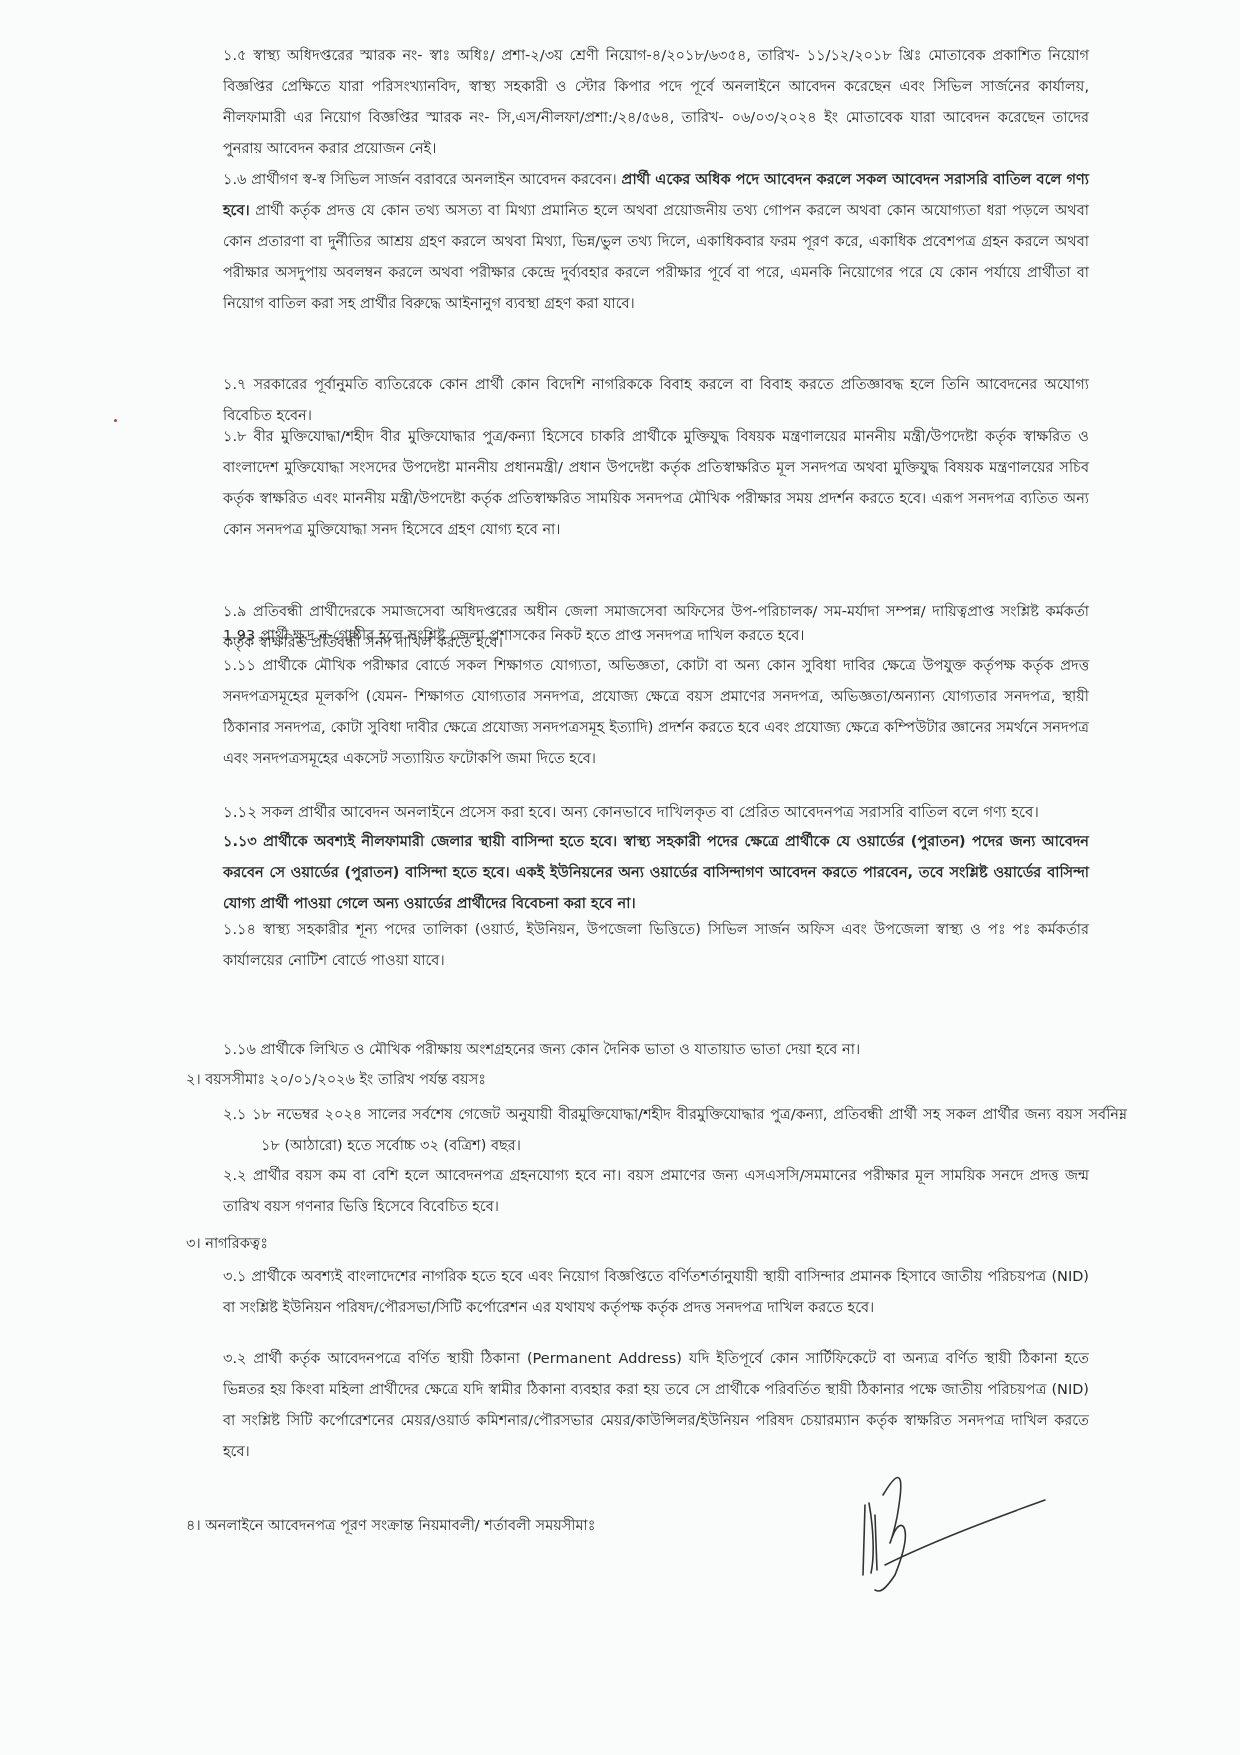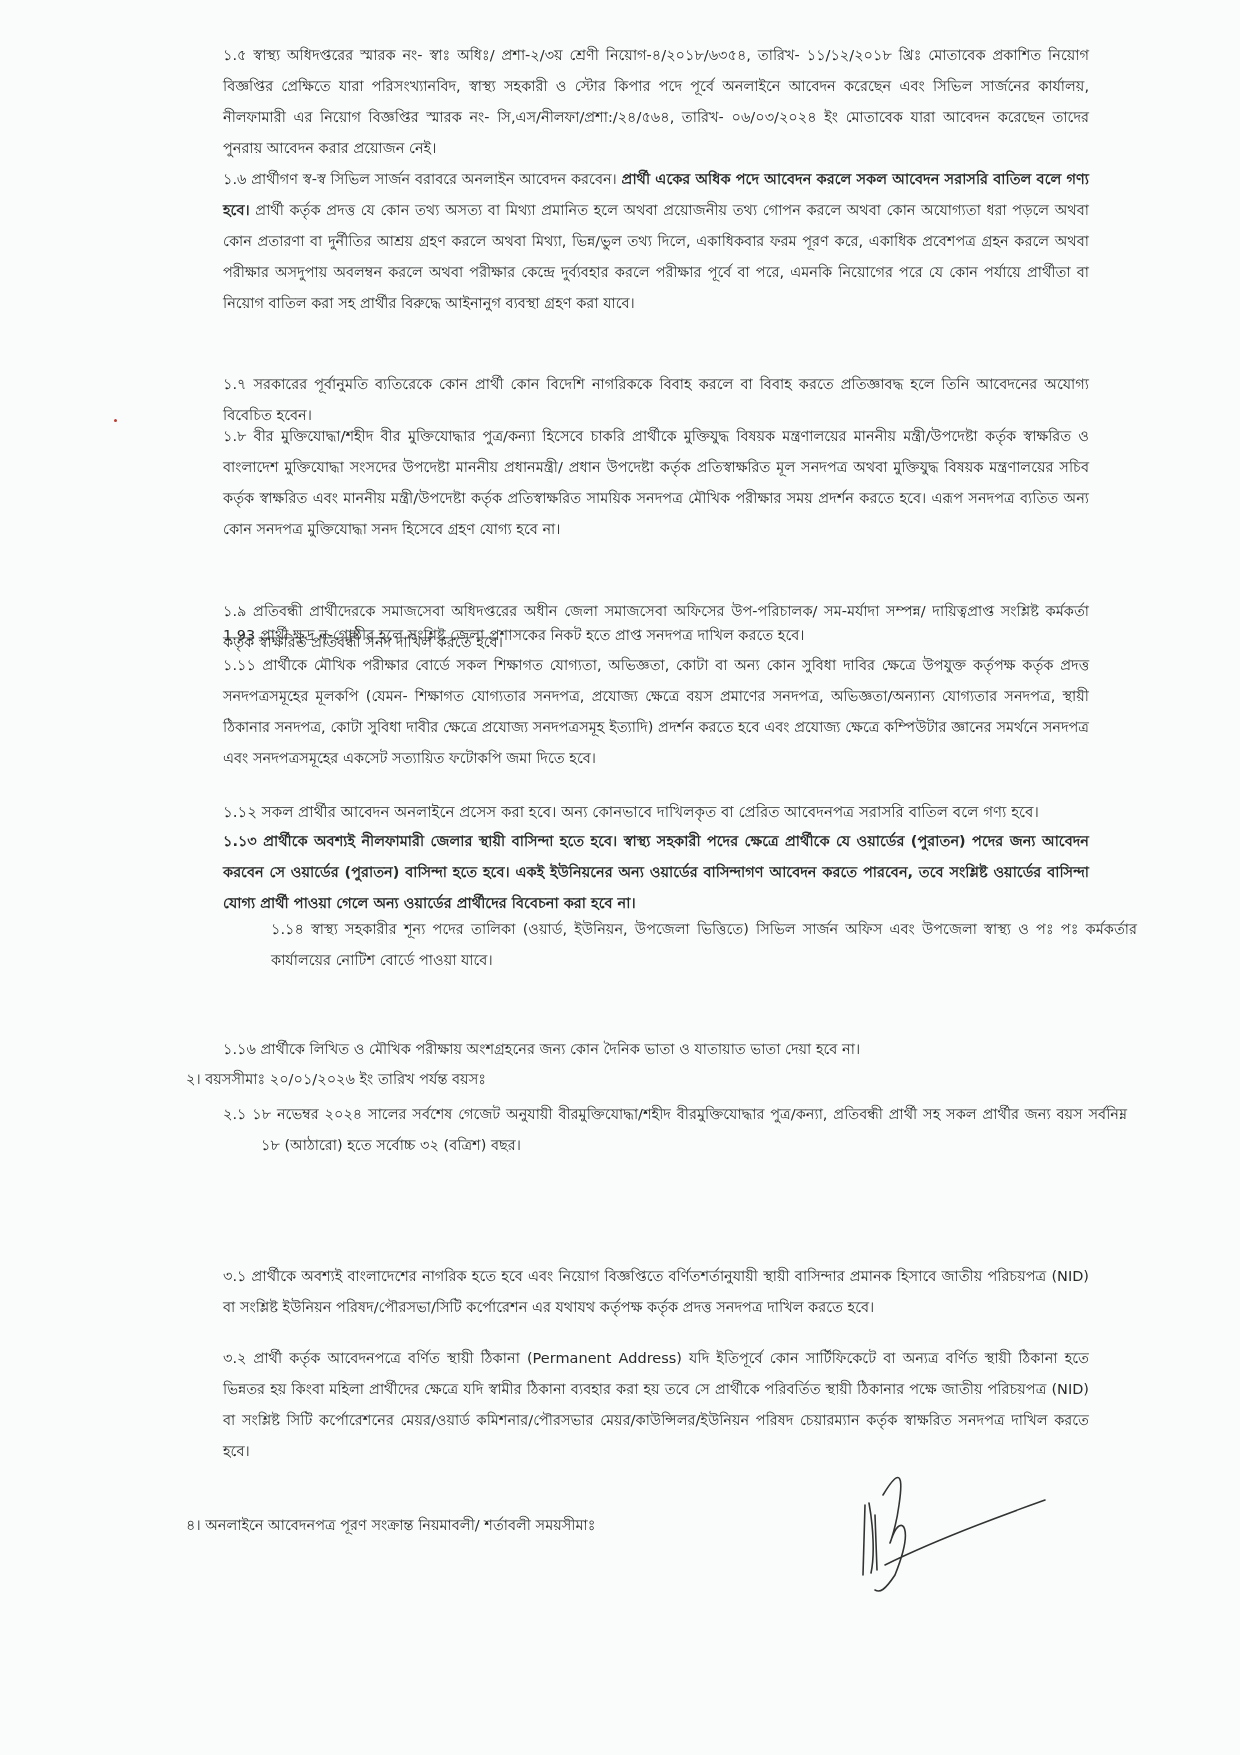--- a/index.html
+++ b/index.html
@@ -30,30 +30,32 @@
   <p class="p sub" style="top:596px;">১.৯  প্রতিবন্ধী প্রার্থীদেরকে সমাজসেবা অধিদপ্তরের অধীন জেলা সমাজসেবা অফিসের উপ-পরিচালক/ সম-মর্যাদা সম্পন্ন/ দায়িত্বপ্রাপ্ত সংশ্লিষ্ট কর্মকর্তা কর্তৃক স্বাক্ষরিত প্রতিবন্ধী সনদ দাখিল করতে হবে।</p>
 
   <p class="p sub" style="top:620px;">1.93 প্রার্থী ক্ষুদ্র নৃ-গোষ্ঠীর হলে সংশ্লিষ্ট জেলা প্রশাসকের নিকট হতে প্রাপ্ত সনদপত্র দাখিল করতে হবে।</p>
 
   <p class="p sub" style="top:650px;">১.১১ প্রার্থীকে মৌখিক পরীক্ষার বোর্ডে সকল শিক্ষাগত যোগ্যতা, অভিজ্ঞতা, কোটা বা অন্য কোন সুবিধা দাবির ক্ষেত্রে উপযুক্ত কর্তৃপক্ষ কর্তৃক প্রদত্ত সনদপত্রসমূহের মূলকপি (যেমন- শিক্ষাগত যোগ্যতার সনদপত্র, প্রযোজ্য ক্ষেত্রে বয়স প্রমাণের সনদপত্র, অভিজ্ঞতা/অন্যান্য যোগ্যতার সনদপত্র, স্থায়ী ঠিকানার সনদপত্র, কোটা সুবিধা দাবীর ক্ষেত্রে প্রযোজ্য সনদপত্রসমূহ ইত্যাদি) প্রদর্শন করতে হবে এবং প্রযোজ্য ক্ষেত্রে কম্পিউটার জ্ঞানের সমর্থনে সনদপত্র এবং সনদপত্রসমূহের একসেট সত্যায়িত ফটোকপি জমা দিতে হবে।</p>
 
   <p class="p sub" style="top:797px;font-size:15px;">১.১২ সকল প্রার্থীর আবেদন অনলাইনে প্রসেস করা হবে। অন্য কোনভাবে দাখিলকৃত বা প্রেরিত আবেদনপত্র সরাসরি বাতিল বলে গণ্য হবে।</p>
 
   <p class="p sub bold" style="top:826px;">১.১৩ প্রার্থীকে অবশ্যই নীলফামারী জেলার স্থায়ী বাসিন্দা হতে হবে। স্বাস্থ্য সহকারী পদের ক্ষেত্রে প্রার্থীকে যে ওয়ার্ডের (পুরাতন) পদের জন্য আবেদন করবেন সে ওয়ার্ডের (পুরাতন) বাসিন্দা হতে হবে। একই ইউনিয়নের অন্য ওয়ার্ডের বাসিন্দাগণ আবেদন করতে পারবেন, তবে সংশ্লিষ্ট ওয়ার্ডের বাসিন্দা যোগ্য প্রার্থী পাওয়া গেলে অন্য ওয়ার্ডের প্রার্থীদের বিবেচনা করা হবে না।</p>
 
-  <p class="p sub" style="top:914px;margin-left:48px;">১.১৪ স্বাস্থ্য সহকারীর শূন্য পদের তালিকা (ওয়ার্ড, ইউনিয়ন, উপজেলা ভিত্তিতে) সিভিল সার্জন অফিস এবং উপজেলা স্বাস্থ্য ও পঃ পঃ কর্মকর্তার কার্যালয়ের নোটিশ বোর্ডে পাওয়া যাবে।</p>
+  <p class="p sub" style="top:914px;">১.১৪ স্বাস্থ্য সহকারীর শূন্য পদের তালিকা (ওয়ার্ড, ইউনিয়ন, উপজেলা ভিত্তিতে) সিভিল সার্জন অফিস এবং উপজেলা স্বাস্থ্য ও পঃ পঃ কর্মকর্তার কার্যালয়ের নোটিশ বোর্ডে পাওয়া যাবে।</p>
 
 
   <p class="p sub" style="top:1034px;">১.১৬ প্রার্থীকে লিখিত ও মৌখিক পরীক্ষায় অংশগ্রহনের জন্য কোন দৈনিক ভাতা ও যাতায়াত ভাতা দেয়া হবে না।</p>
 
   <p class="p" style="left:186px;width:900px;top:1064px;">২। বয়সসীমাঃ ২০/০১/২০২৬ ইং তারিখ পর্যন্ত বয়সঃ</p>
 
   <p class="p sub2 indent2" style="top:1099px;">২.১ ১৮ নভেম্বর ২০২৪ সালের সর্বশেষ গেজেট অনুযায়ী বীরমুক্তিযোদ্ধা/শহীদ বীরমুক্তিযোদ্ধার পুত্র/কন্যা, প্রতিবন্ধী প্রার্থী সহ সকল প্রার্থীর জন্য বয়স সর্বনিম্ন ১৮ (আঠারো) হতে সর্বোচ্চ ৩২ (বত্রিশ) বছর।</p>
 
+  <p class="p sub2" style="top:1160px;">২.২ প্রার্থীর বয়স কম বা বেশি হলে আবেদনপত্র গ্রহনযোগ্য হবে না। বয়স প্রমাণের জন্য এসএসসি/সমমানের পরীক্ষার মূল সাময়িক সনদে প্রদত্ত জন্ম তারিখ বয়স গণনার ভিত্তি হিসেবে বিবেচিত হবে।</p>
 
+  <p class="p" style="left:186px;width:900px;top:1228px;">৩। নাগরিকত্বঃ</p>
 
   <p class="p sub" style="top:1261px;">৩.১  প্রার্থীকে অবশ্যই বাংলাদেশের নাগরিক হতে হবে এবং নিয়োগ বিজ্ঞপ্তিতে বর্ণিতশর্তানুযায়ী স্থায়ী বাসিন্দার প্রমানক হিসাবে জাতীয় পরিচয়পত্র (NID) বা সংশ্লিষ্ট ইউনিয়ন পরিষদ/পৌরসভা/সিটি কর্পোরেশন এর যথাযথ কর্তৃপক্ষ কর্তৃক প্রদত্ত সনদপত্র দাখিল করতে হবে।</p>
 
   <p class="p sub" style="top:1343px;">৩.২  প্রার্থী কর্তৃক আবেদনপত্রে বর্ণিত স্থায়ী ঠিকানা (Permanent Address) যদি ইতিপূর্বে কোন সার্টিফিকেটে বা অন্যত্র বর্ণিত স্থায়ী ঠিকানা হতে ভিন্নতর হয় কিংবা মহিলা প্রার্থীদের ক্ষেত্রে যদি স্বামীর ঠিকানা ব্যবহার করা হয় তবে সে প্রার্থীকে পরিবর্তিত স্থায়ী ঠিকানার পক্ষে জাতীয় পরিচয়পত্র (NID) বা সংশ্লিষ্ট সিটি কর্পোরেশনের মেয়র/ওয়ার্ড কমিশনার/পৌরসভার মেয়র/কাউন্সিলর/ইউনিয়ন পরিষদ চেয়ারম্যান কর্তৃক স্বাক্ষরিত সনদপত্র দাখিল করতে হবে।</p>
 
   <p class="p" style="left:186px;width:600px;top:1510px;">৪। অনলাইনে আবেদনপত্র পূরণ সংক্রান্ত নিয়মাবলী/ শর্তাবলী সময়সীমাঃ</p>
 
   <svg class="signature" viewBox="0 0 200 130">
     <path d="M10 40 L8 110 M14 38 C18 60 20 90 16 108 M20 50 L22 105 M28 30 C40 10 50 0 44 40 C40 70 30 90 38 70 C46 50 60 60 40 110 C30 125 25 128 20 125 M30 100 C70 80 120 60 190 35" fill="none" stroke="#333" stroke-width="1.6" stroke-linecap="round"></path>
   </svg>

